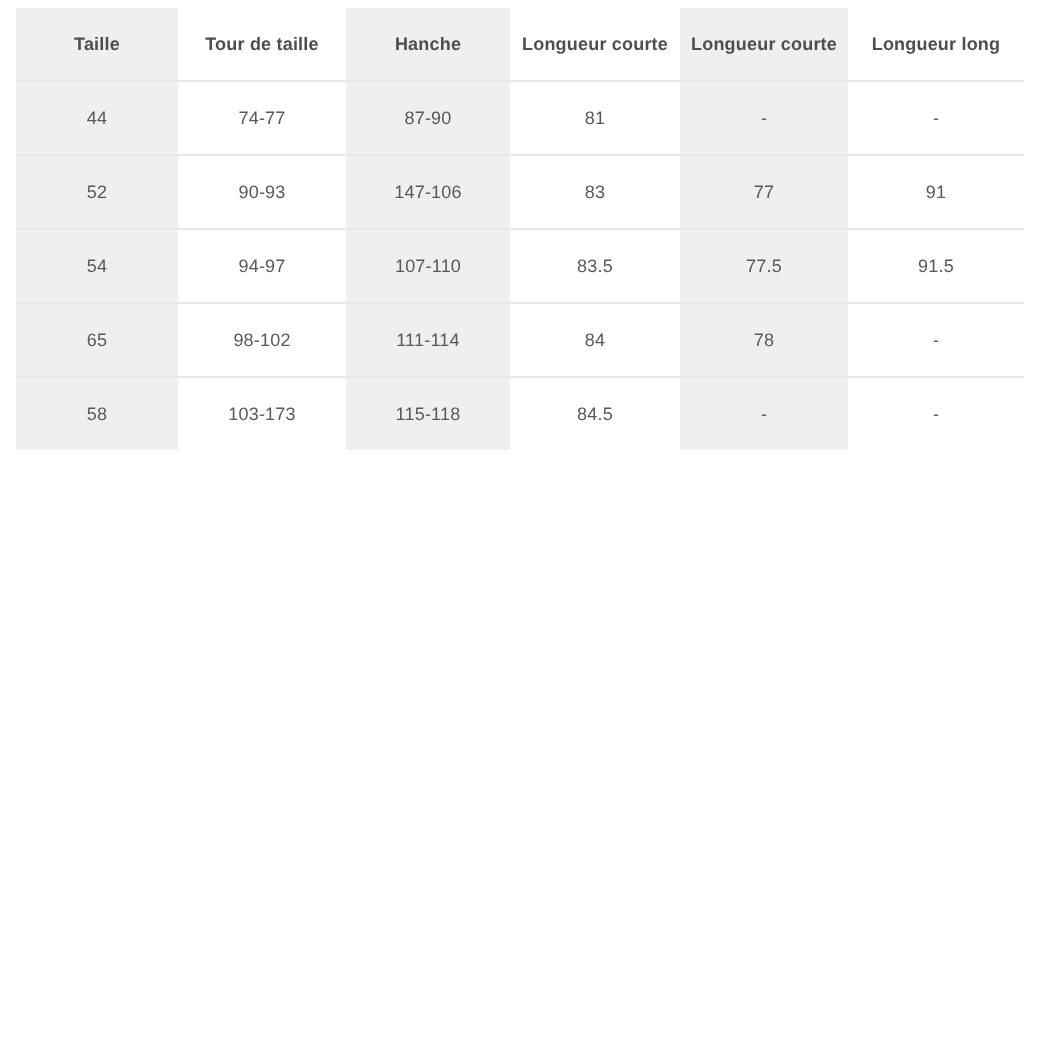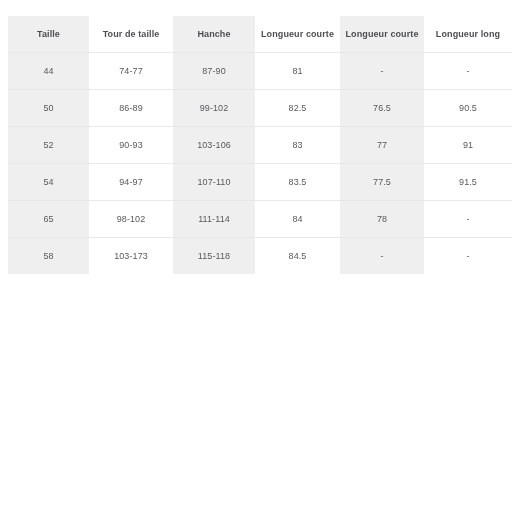--- a/index.html
+++ b/index.html
@@ -18,21 +18,21 @@
     position: relative;
     width: 520px;
     height: 520px;
     background: #ffffff;
     box-sizing: border-box;
   }
 
   .size-table-wrap {
     position: absolute;
     left: 8px;
-    top: 16px;
+    top: 4px;
     width: 504px;
   }
 
   table.size-table {
     border-collapse: collapse;
     width: 504px;
     table-layout: fixed;
     background: #ffffff;
   }
 
@@ -111,31 +111,23 @@
       <tbody>
         <tr>
           <td class="odd">44</td>
           <td class="even">74-77</td>
           <td class="odd">87-90</td>
           <td class="even">81</td>
           <td class="odd">-</td>
           <td class="even">-</td>
         </tr>
         <tr>
-          <td class="odd">50</td>
-          <td class="even">86-89</td>
-          <td class="odd">99-102</td>
-          <td class="even">82.5</td>
-          <td class="odd">76.5</td>
-          <td class="even">90.5</td>
-        </tr>
-        <tr>
           <td class="odd">52</td>
           <td class="even">90-93</td>
-          <td class="odd">103-106</td>
+          <td class="odd">147-106</td>
           <td class="even">83</td>
           <td class="odd">77</td>
           <td class="even">91</td>
         </tr>
         <tr>
           <td class="odd">54</td>
           <td class="even">94-97</td>
           <td class="odd">107-110</td>
           <td class="even">83.5</td>
           <td class="odd">77.5</td>

